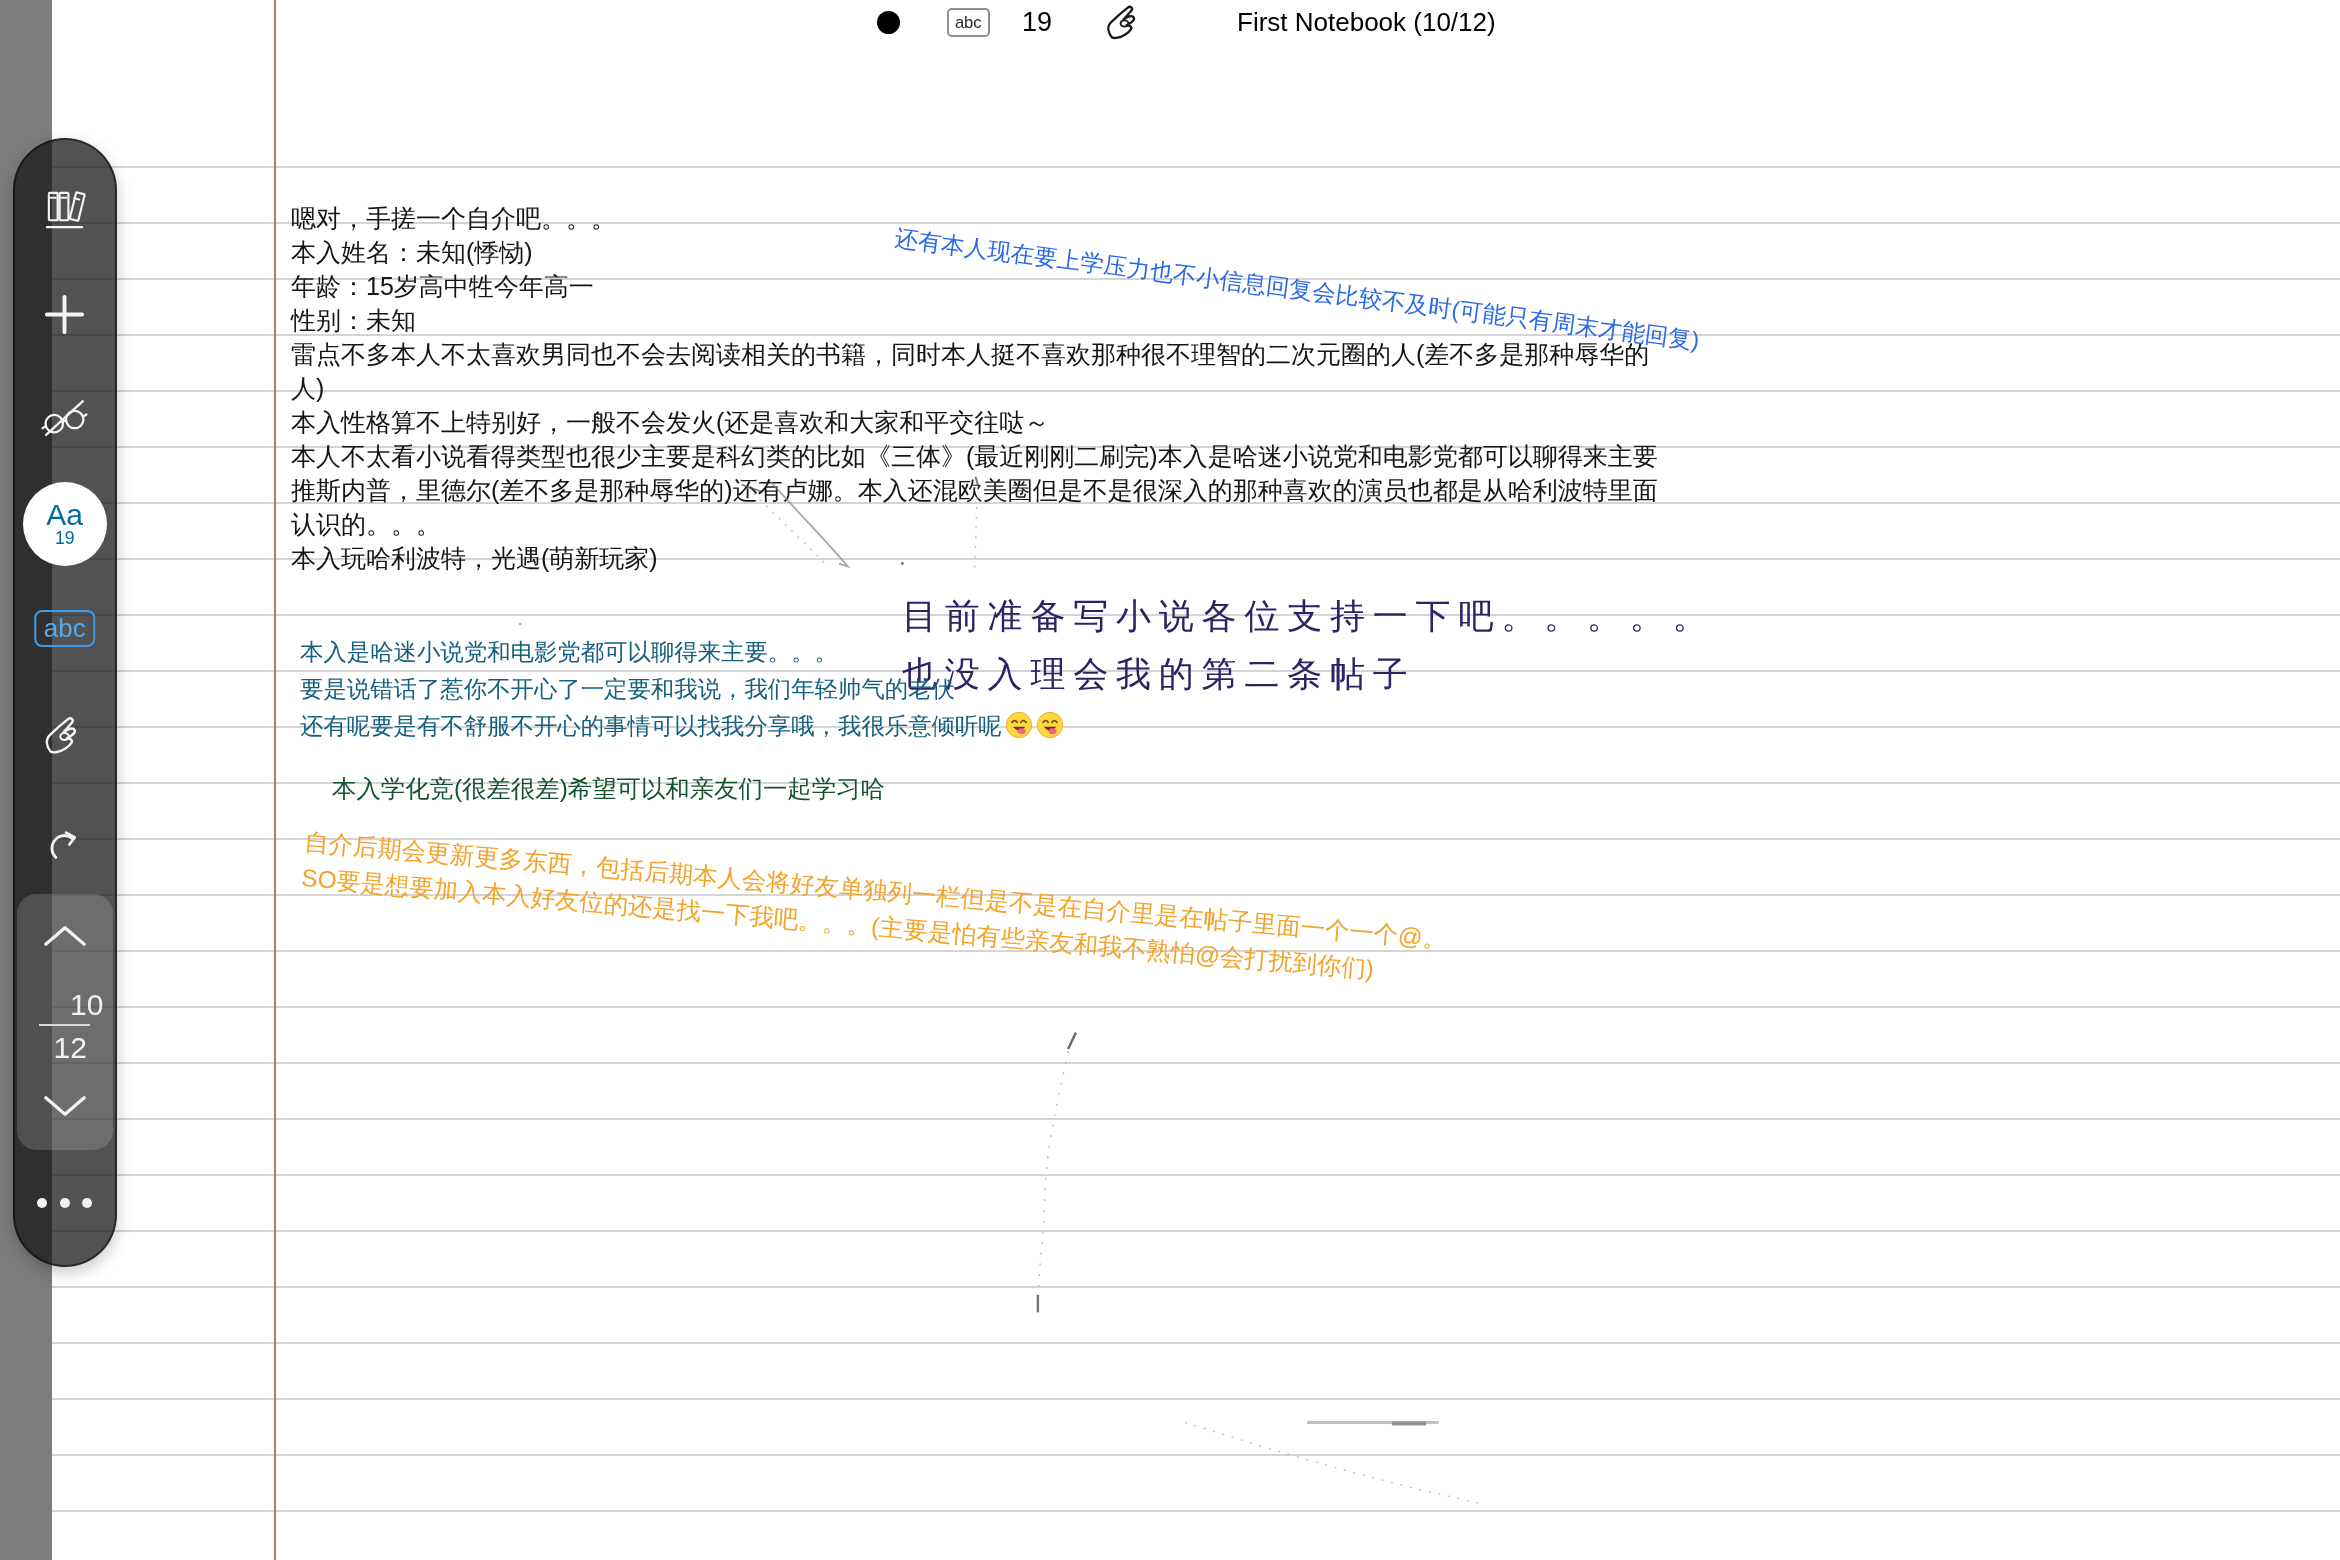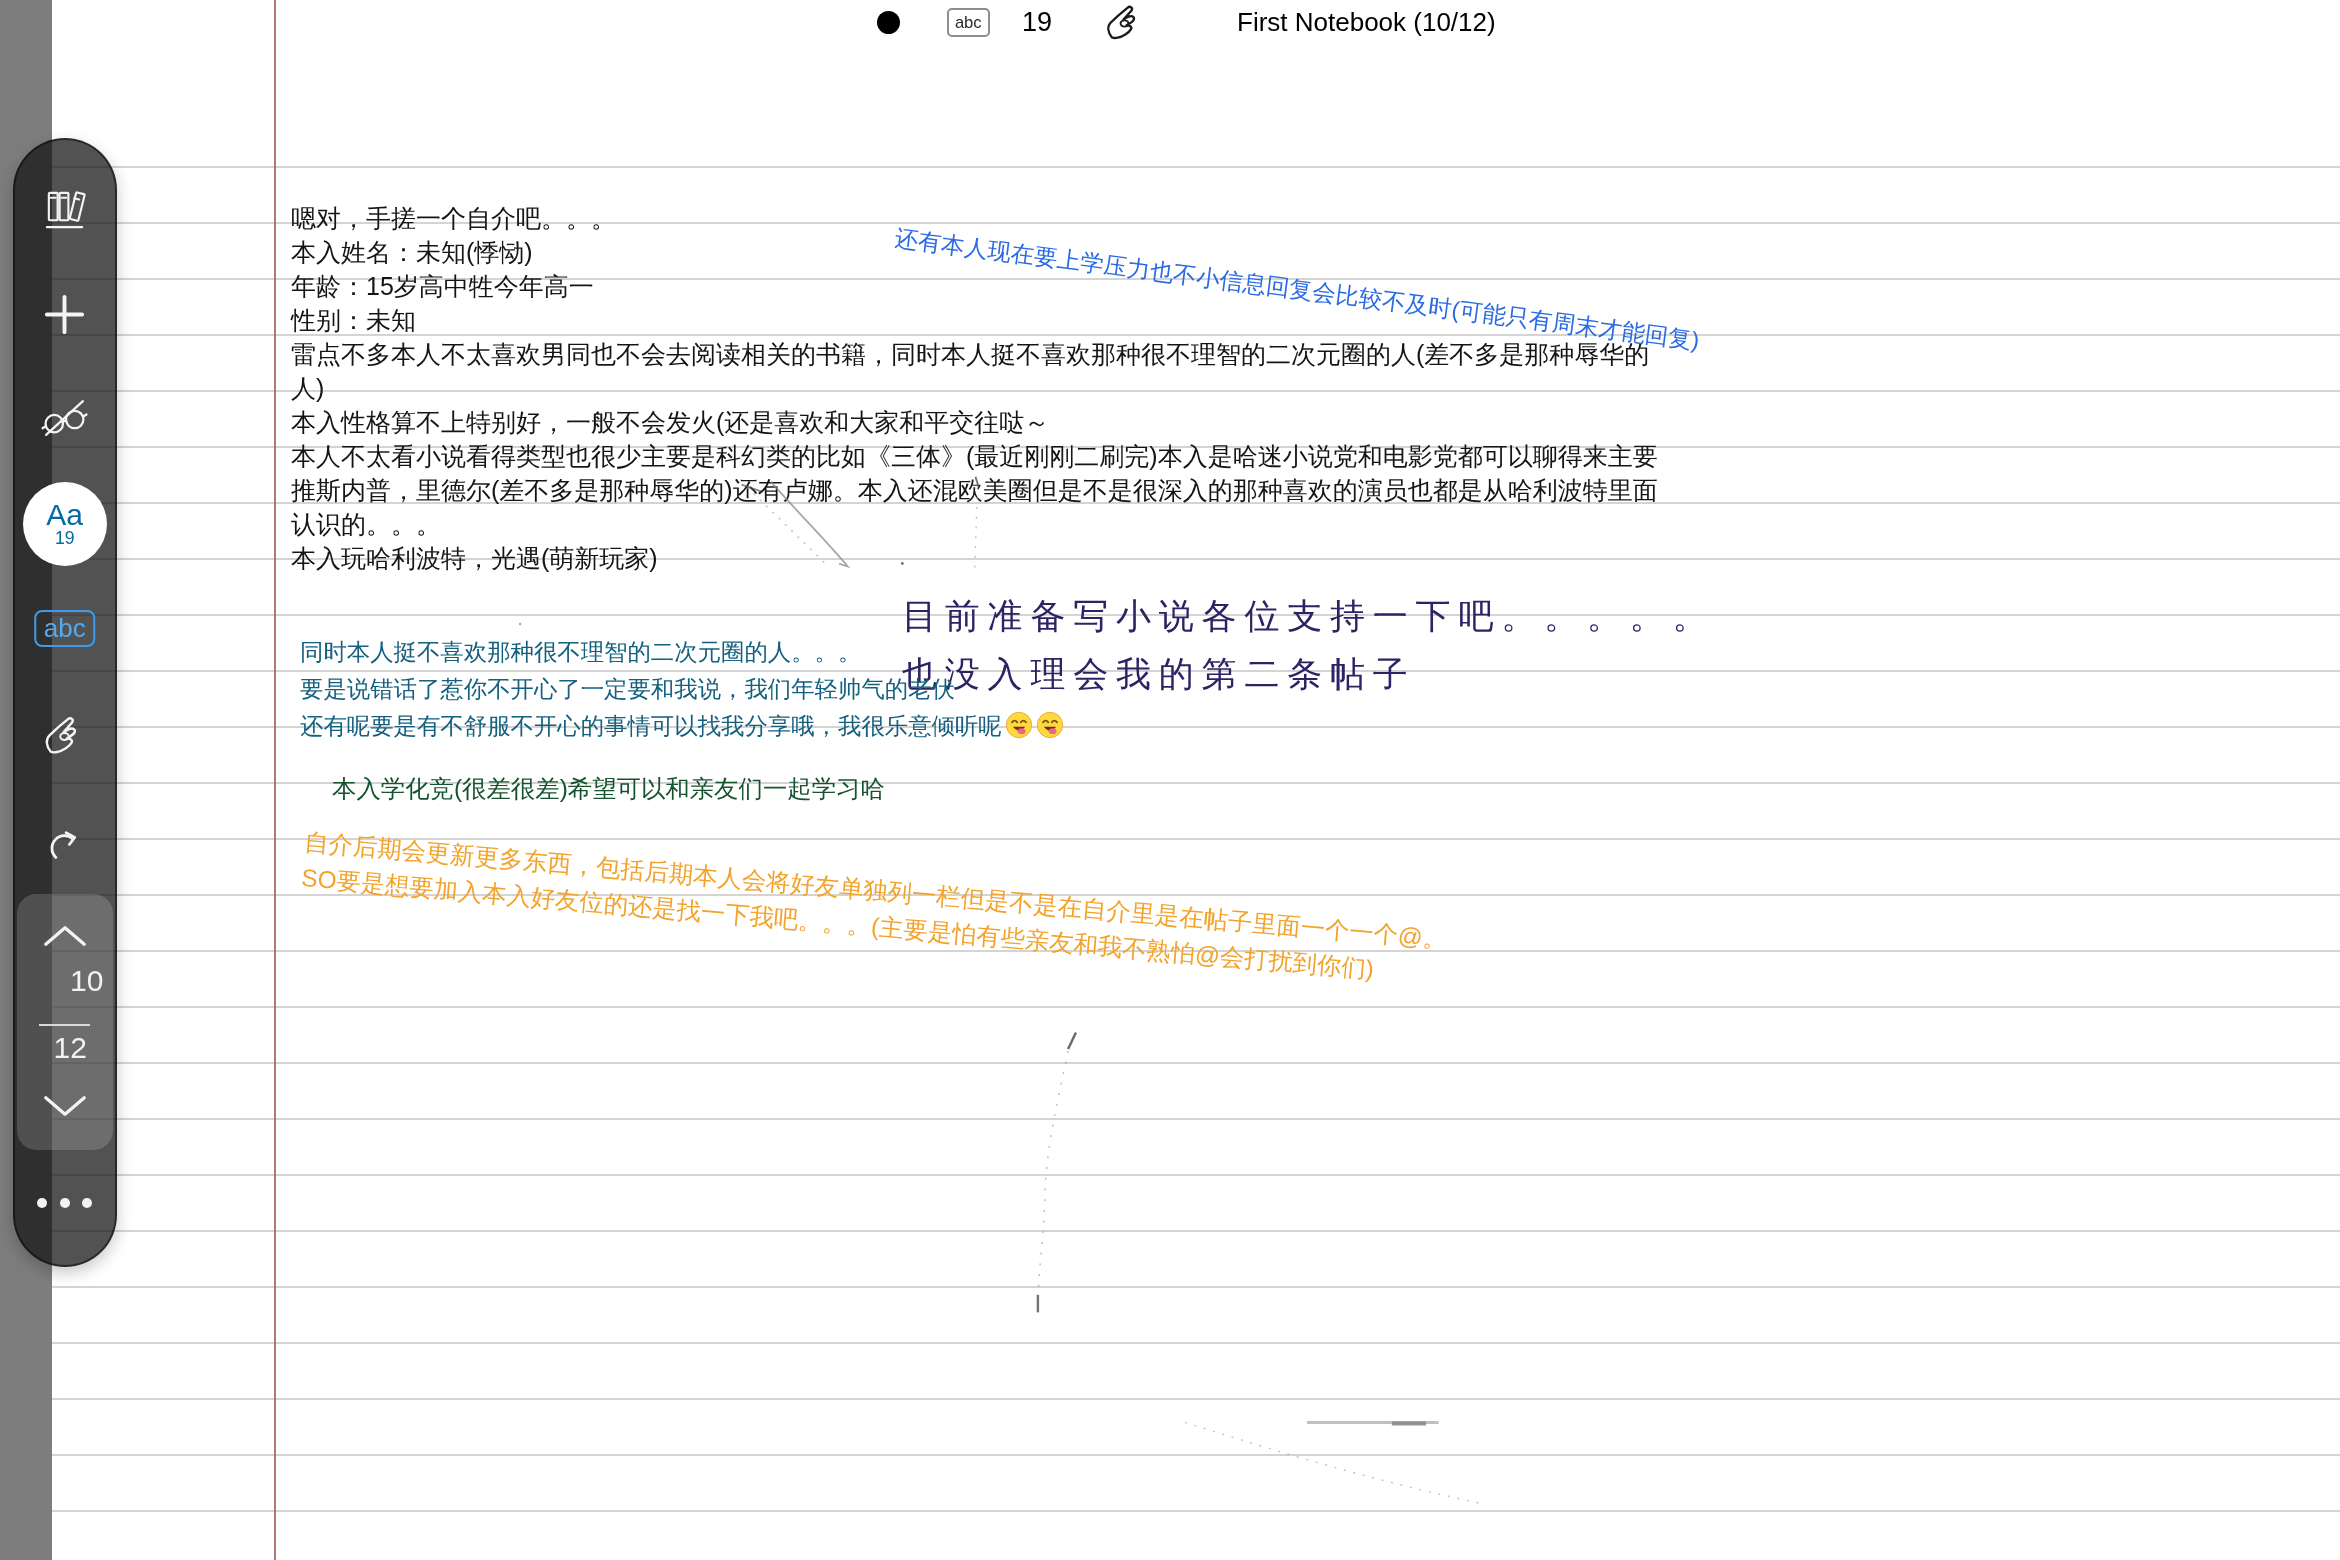--- a/index.html
+++ b/index.html
@@ -86,21 +86,21 @@
   </div>
 
   <div class="txt blue-note">还有本人现在要上学压力也不小信息回复会比较不及时(可能只有周末才能回复)</div>
 
   <div class="txt navy-block">
     <div>目前准备写小说各位支持一下吧。。。。。</div>
     <div>也没入理会我的第二条帖子</div>
   </div>
 
   <div class="txt teal-block">
-    <div>同时本人挺不喜欢那种很不理智的二次元圈的人。。。</div>
+    <div>本入是哈迷小说党和电影党都可以聊得来主要。。。</div>
     <div>要是说错话了惹你不开心了一定要和我说，我们年轻帅气的老伏</div>
     <div>
       <span>还有呢要是有不舒服不开心的事情可以找我分享哦，我很乐意倾听呢</span><span class="emoji" aria-label="😋😋"><svg viewBox="0 0 32 32" width="28" height="28">
             <circle cx="16" cy="16" r="14.5" fill="#ffd93b" stroke="#e8a33d"></circle>
             <path d="M8 13 Q11 9 14 13" stroke="#7a4f1d" fill="none" stroke-width="2" stroke-linecap="round"></path>
             <path d="M18 13 Q21 9 24 13" stroke="#7a4f1d" fill="none" stroke-width="2" stroke-linecap="round"></path>
             <path d="M9 18 Q16 27 23 18 Z" fill="#66351f"></path>
             <ellipse cx="19" cy="23" rx="4.5" ry="3.4" fill="#f06292"></ellipse>
           </svg></span><span class="emoji"><svg viewBox="0 0 32 32" width="28" height="28">
             <circle cx="16" cy="16" r="14.5" fill="#ffd93b" stroke="#e8a33d"></circle>
@@ -195,21 +195,21 @@
         </svg>
       </span>
     </div>
 
     <div class="page-nav">
       <div class="nav-chev" style="top:29px;">
         <svg viewBox="0 0 52 26" width="51" height="25" stroke="currentColor" stroke-width="3.4" fill="none" stroke-linecap="round" stroke-linejoin="round">
           <polyline points="6,22 26,5 46,22"></polyline>
         </svg>
       </div>
-      <div class="num" style="top:70px;margin-left:44px;">10</div>
+      <div class="num" style="top:94px;margin-left:44px;">10</div>
       <div class="divider"></div>
       <div class="num" style="top:137px;margin-left:11px;">12</div>
       <div class="nav-chev" style="top:199px;">
         <svg viewBox="0 0 52 26" width="51" height="25" stroke="currentColor" stroke-width="3.4" fill="none" stroke-linecap="round" stroke-linejoin="round">
           <polyline points="6,5 26,22 46,5"></polyline>
         </svg>
       </div>
     </div>
 
     <div class="dots">

